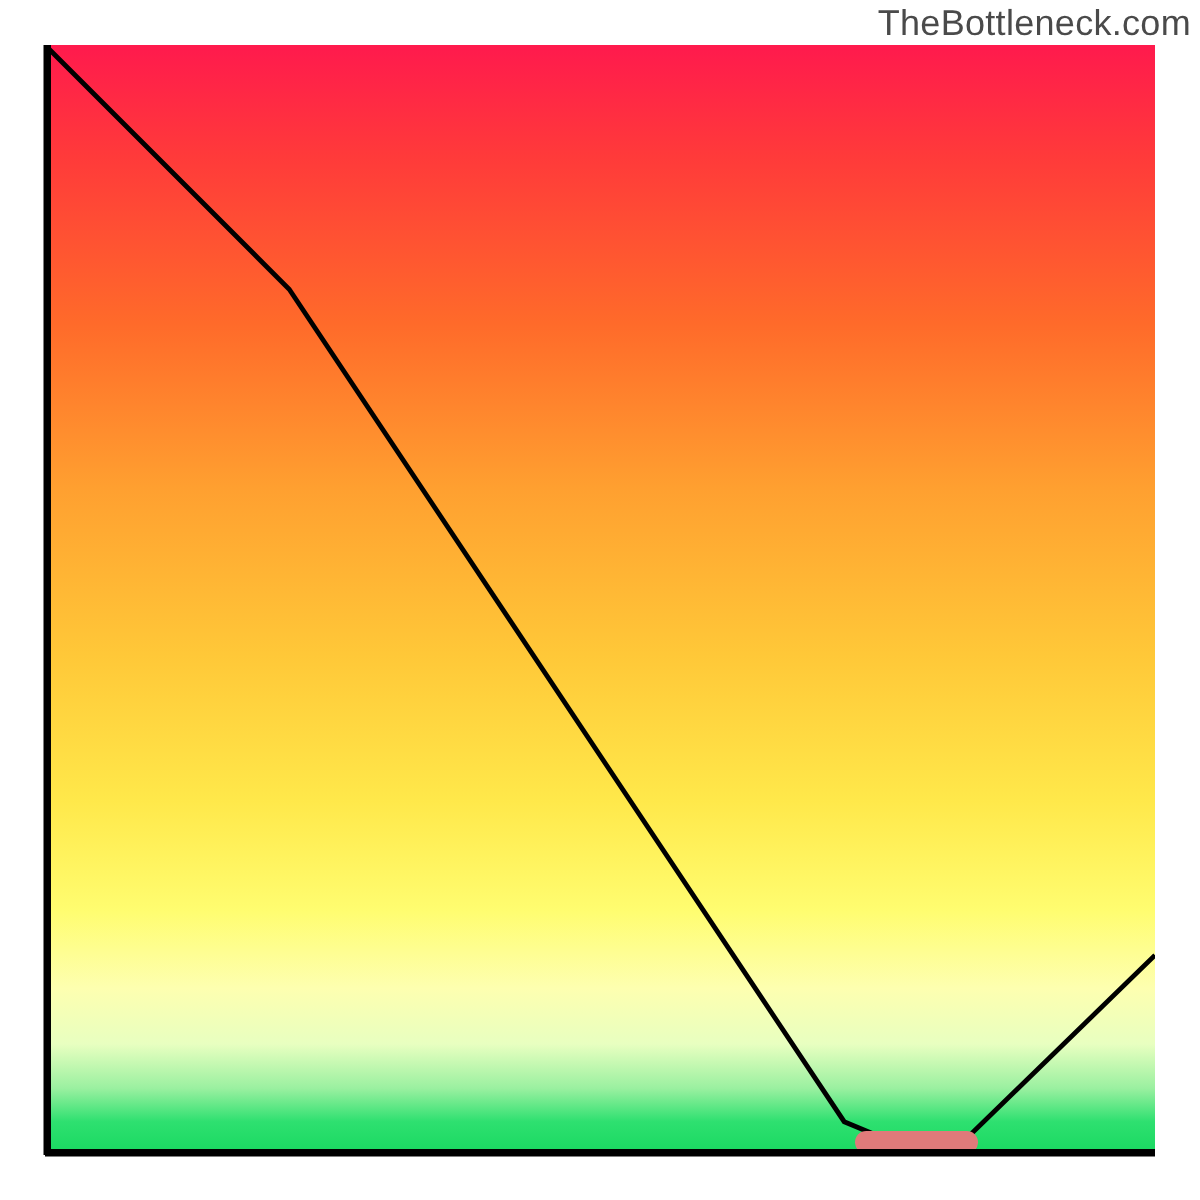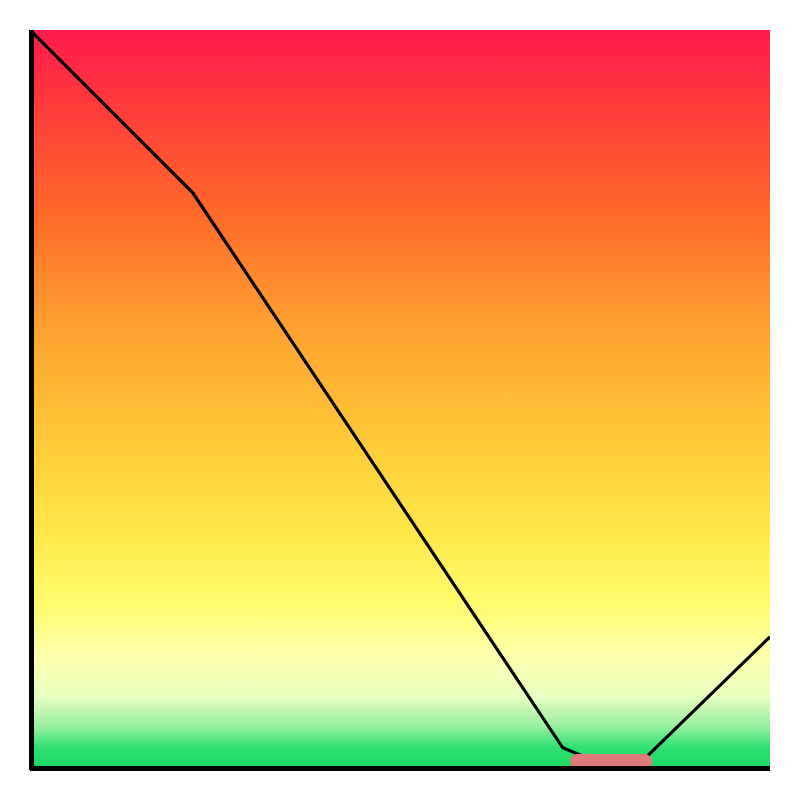--- a/index.html
+++ b/index.html
@@ -72,20 +72,21 @@
     background: #000;
     left: 29px;
     z-index: 3;
   }
 </style>
 </head>
 <body>
 
 <div class="chart-wrap">
 
+  <div class="watermark">TheBottleneck.com</div>
 
   <div class="plot-area"></div>
 
   <svg class="curve" viewBox="0 0 740 740" preserveAspectRatio="none">
     <path d="M0.0 0.0 L162.8 162.8 L532.8 717.8 L577.2 736.3 L606.8 736.3 L740.0 606.8" fill="none" stroke="#000" stroke-width="3.2"></path>
   </svg>
 
   <div class="marker" style="left: 570.2px; width: 81.4px; top: 754.12px; height: 15px; background: rgb(224, 122, 122);"></div>
 
   <div class="axis-x"></div>

